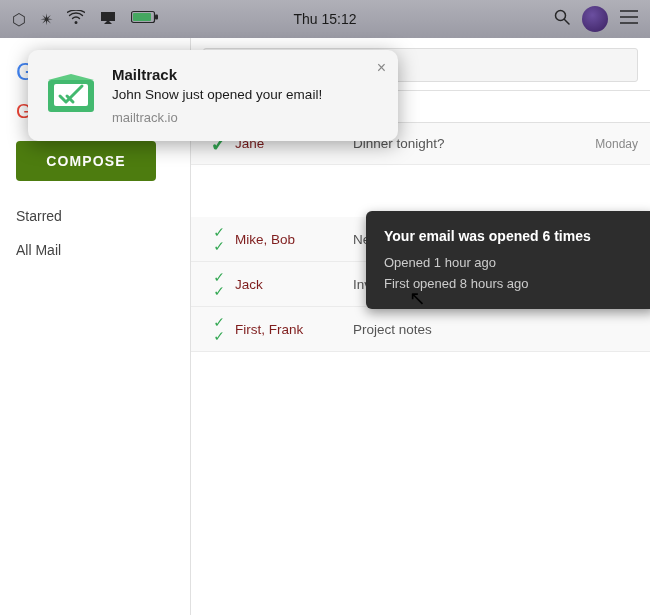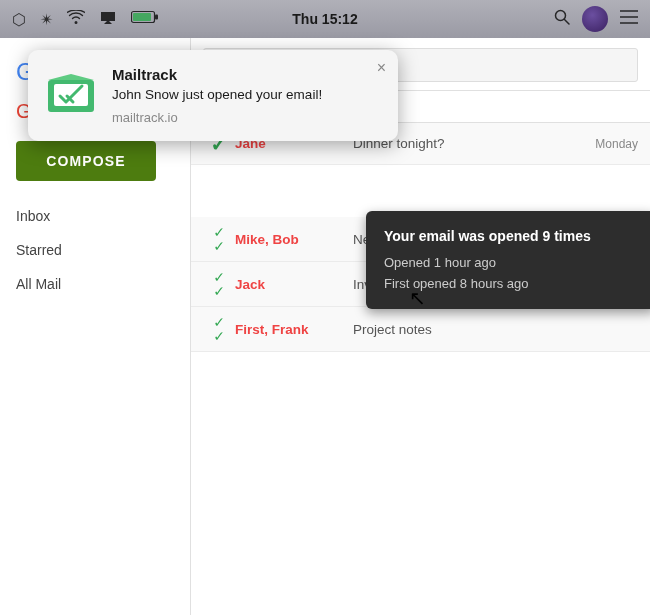--- a/index.html
+++ b/index.html
@@ -28,21 +28,21 @@
       display: flex;
       align-items: center;
       gap: 14px;
     }
     .menubar-center {
       position: absolute;
       left: 50%;
       transform: translateX(-50%);
       color: #1a1a1a;
       font-size: 14px;
-      font-weight: 700;
+      font-weight: 400;
     }
     .menubar-right {
       display: flex;
       align-items: center;
       gap: 12px;
     }
     .menubar-icon {
       color: #1a1a1a;
       font-size: 16px;
       opacity: 0.85;
@@ -253,22 +253,22 @@
     .check-double {
       color: #34a853;
       font-size: 14px;
       line-height: 1;
     }
 
     .email-sender {
       width: 110px;
       flex-shrink: 0;
       font-size: 13.5px;
-      color: #ef4444;
-      font-weight: 700;
+      color: #7f1d1d;
+      font-weight: 400;
       white-space: nowrap;
       overflow: hidden;
       text-overflow: ellipsis;
     }
     .email-subject {
       flex: 1;
       font-size: 13.5px;
       color: #555;
       white-space: nowrap;
       overflow: hidden;
@@ -401,21 +401,20 @@
   <div class="sidebar">
     
     <div class="google-logo">
       <span class="g">G</span><span class="o1">o</span><span class="o2">o</span><span class="g2">g</span><span class="l">l</span><span class="e">e</span>
     </div>
 
     <div class="gmail-label">Gmail</div>
 
     <button class="compose-btn">COMPOSE</button>
 
-    <div class="nav-item">Inbox</div>
     <div class="nav-item">Starred</div>
     <div class="nav-item">All Mail</div>
   </div>
 
   <div class="main-content">
 
     <div class="search-bar-row">
       <input class="search-bar" type="text" style="">
     </div>
 
@@ -429,21 +428,21 @@
       <div class="email-row">
         <div class="email-check">
           <span class="check-green">✓</span>
         </div>
         <div class="email-sender">Jane</div>
         <div class="email-subject">Dinner tonight?</div>
         <div class="email-date">Monday</div>
       </div>
 
       <div class="opened-tooltip">
-        <div class="tooltip-title">Your email was opened 9 times</div>
+        <div class="tooltip-title">Your email was opened 6 times</div>
         <div class="tooltip-line">Opened 1 hour ago</div>
         <div class="tooltip-line">First opened 8 hours ago</div>
       </div>
 
       <div class="cursor-indicator">↖</div>
 
       <div class="email-row" style="margin-top:52px;">
         <div class="email-check">
           <div class="check-double">✓<br>✓</div>
         </div>

